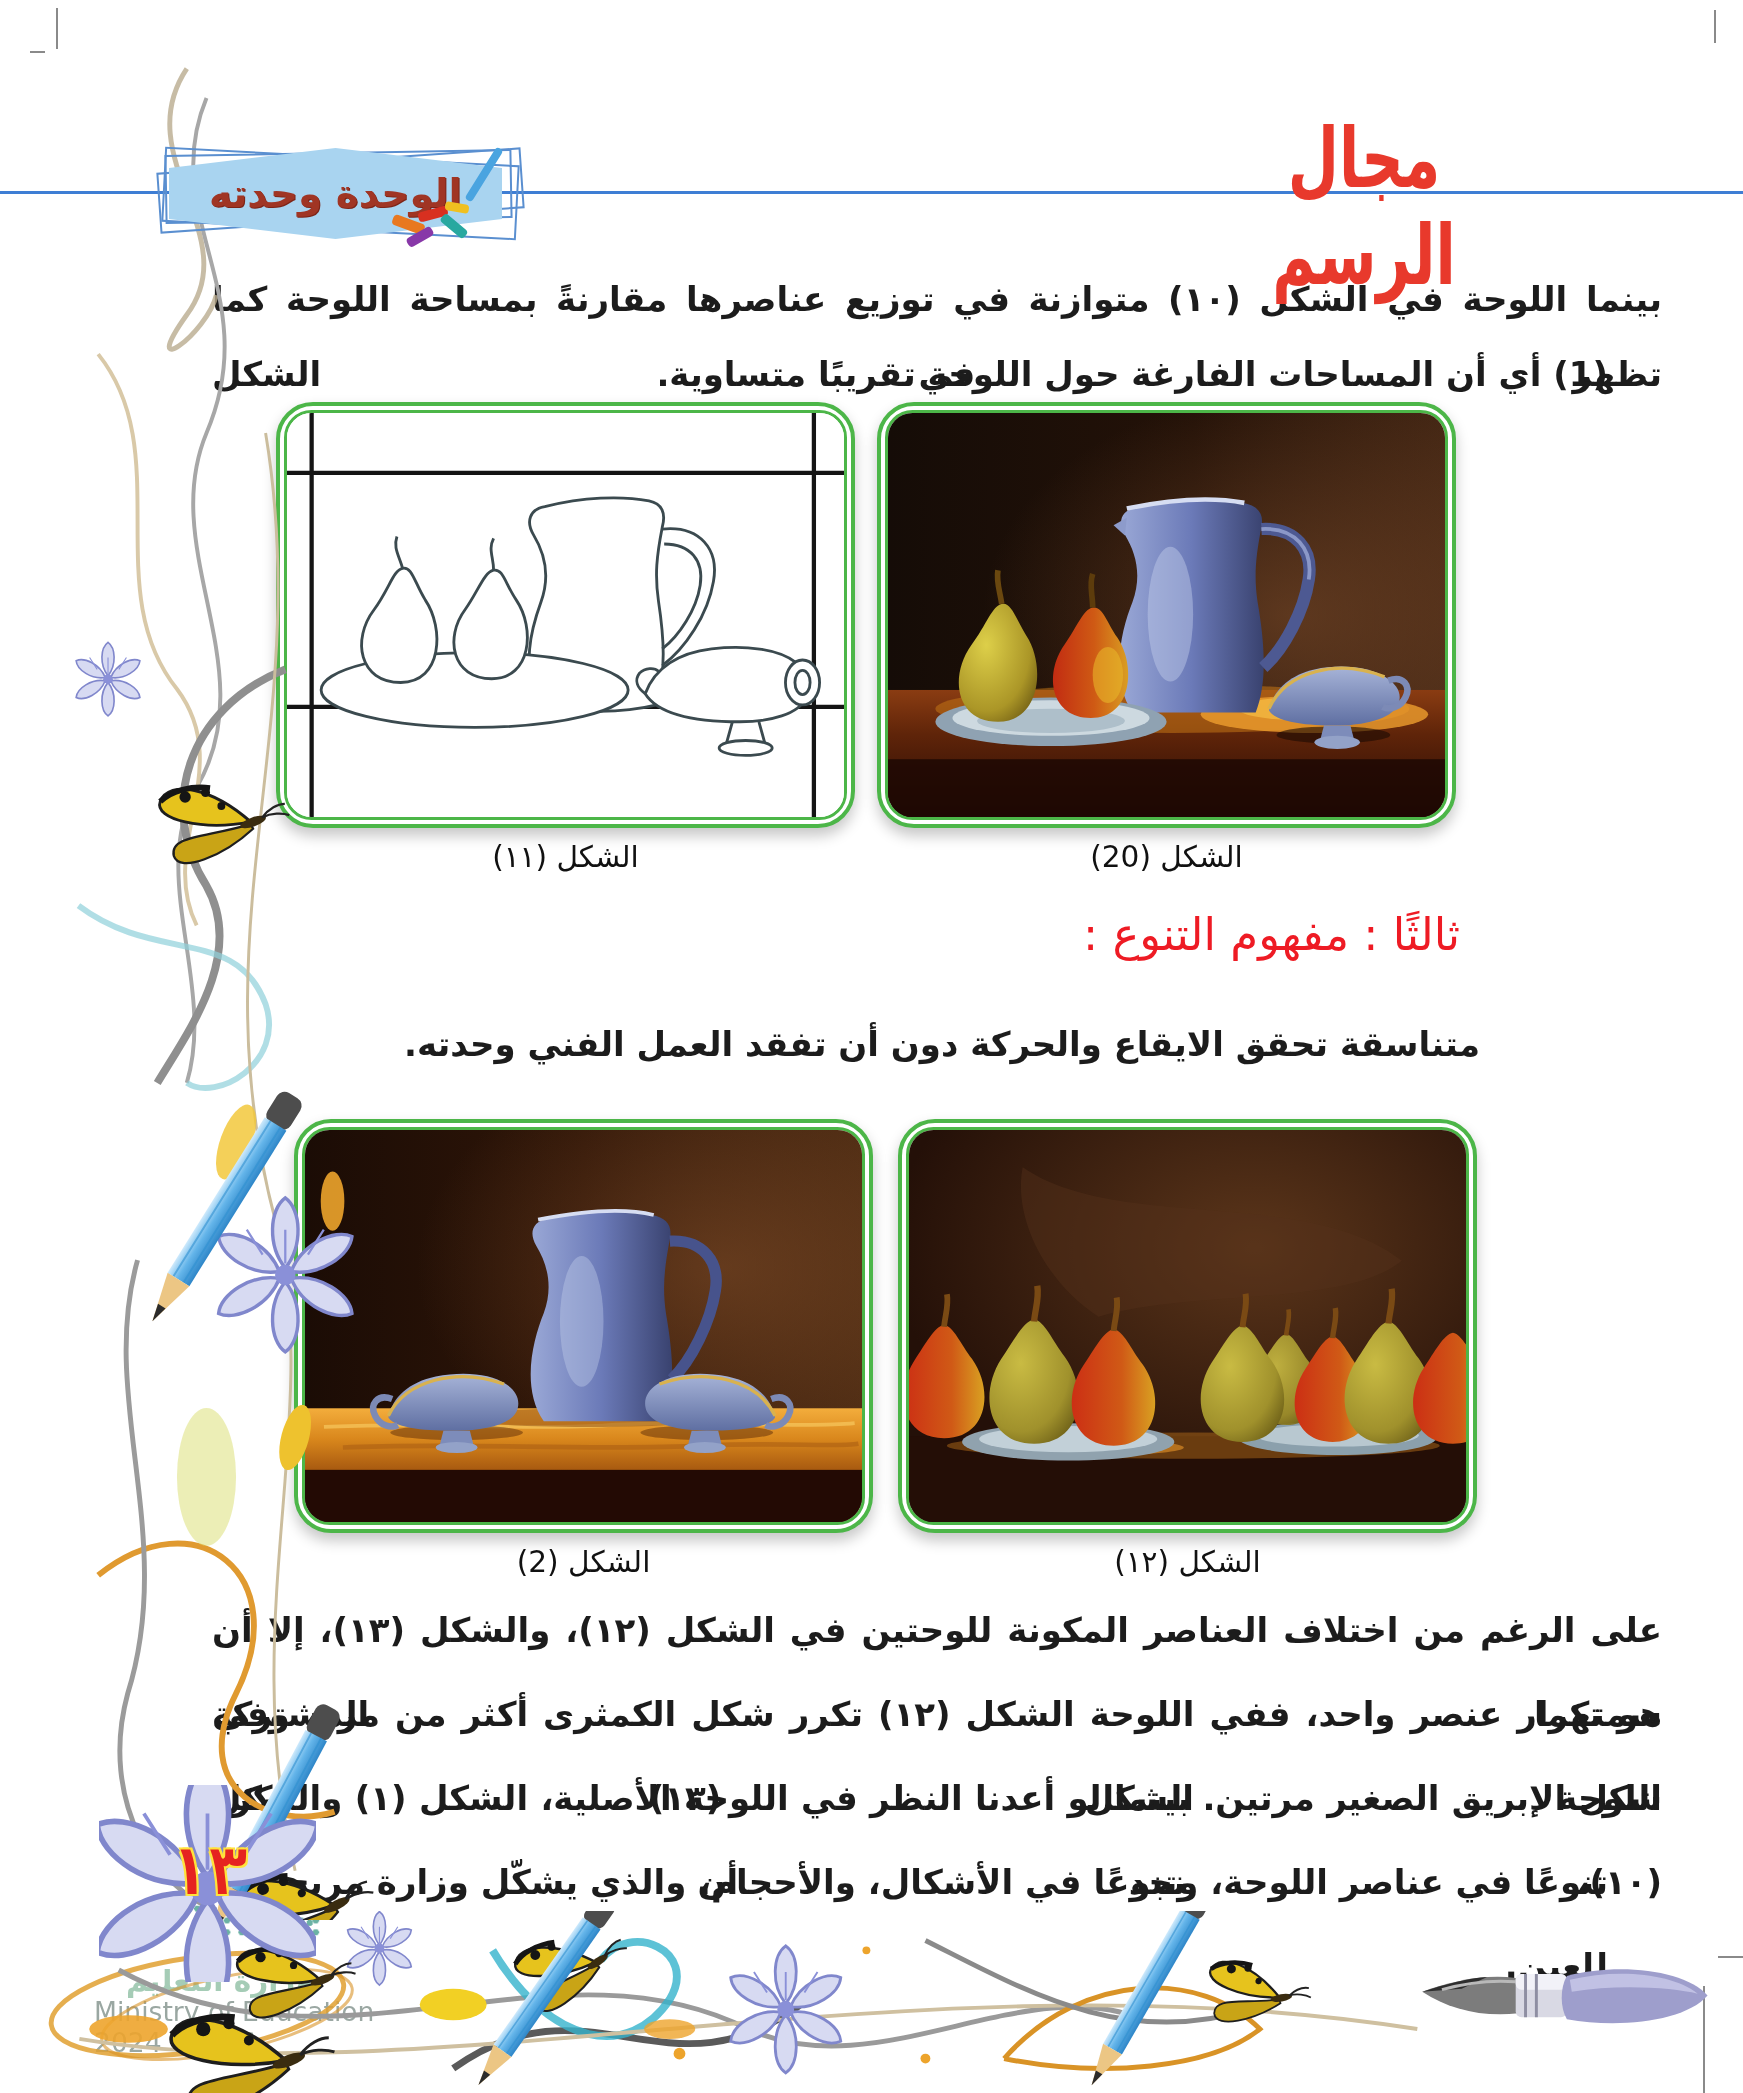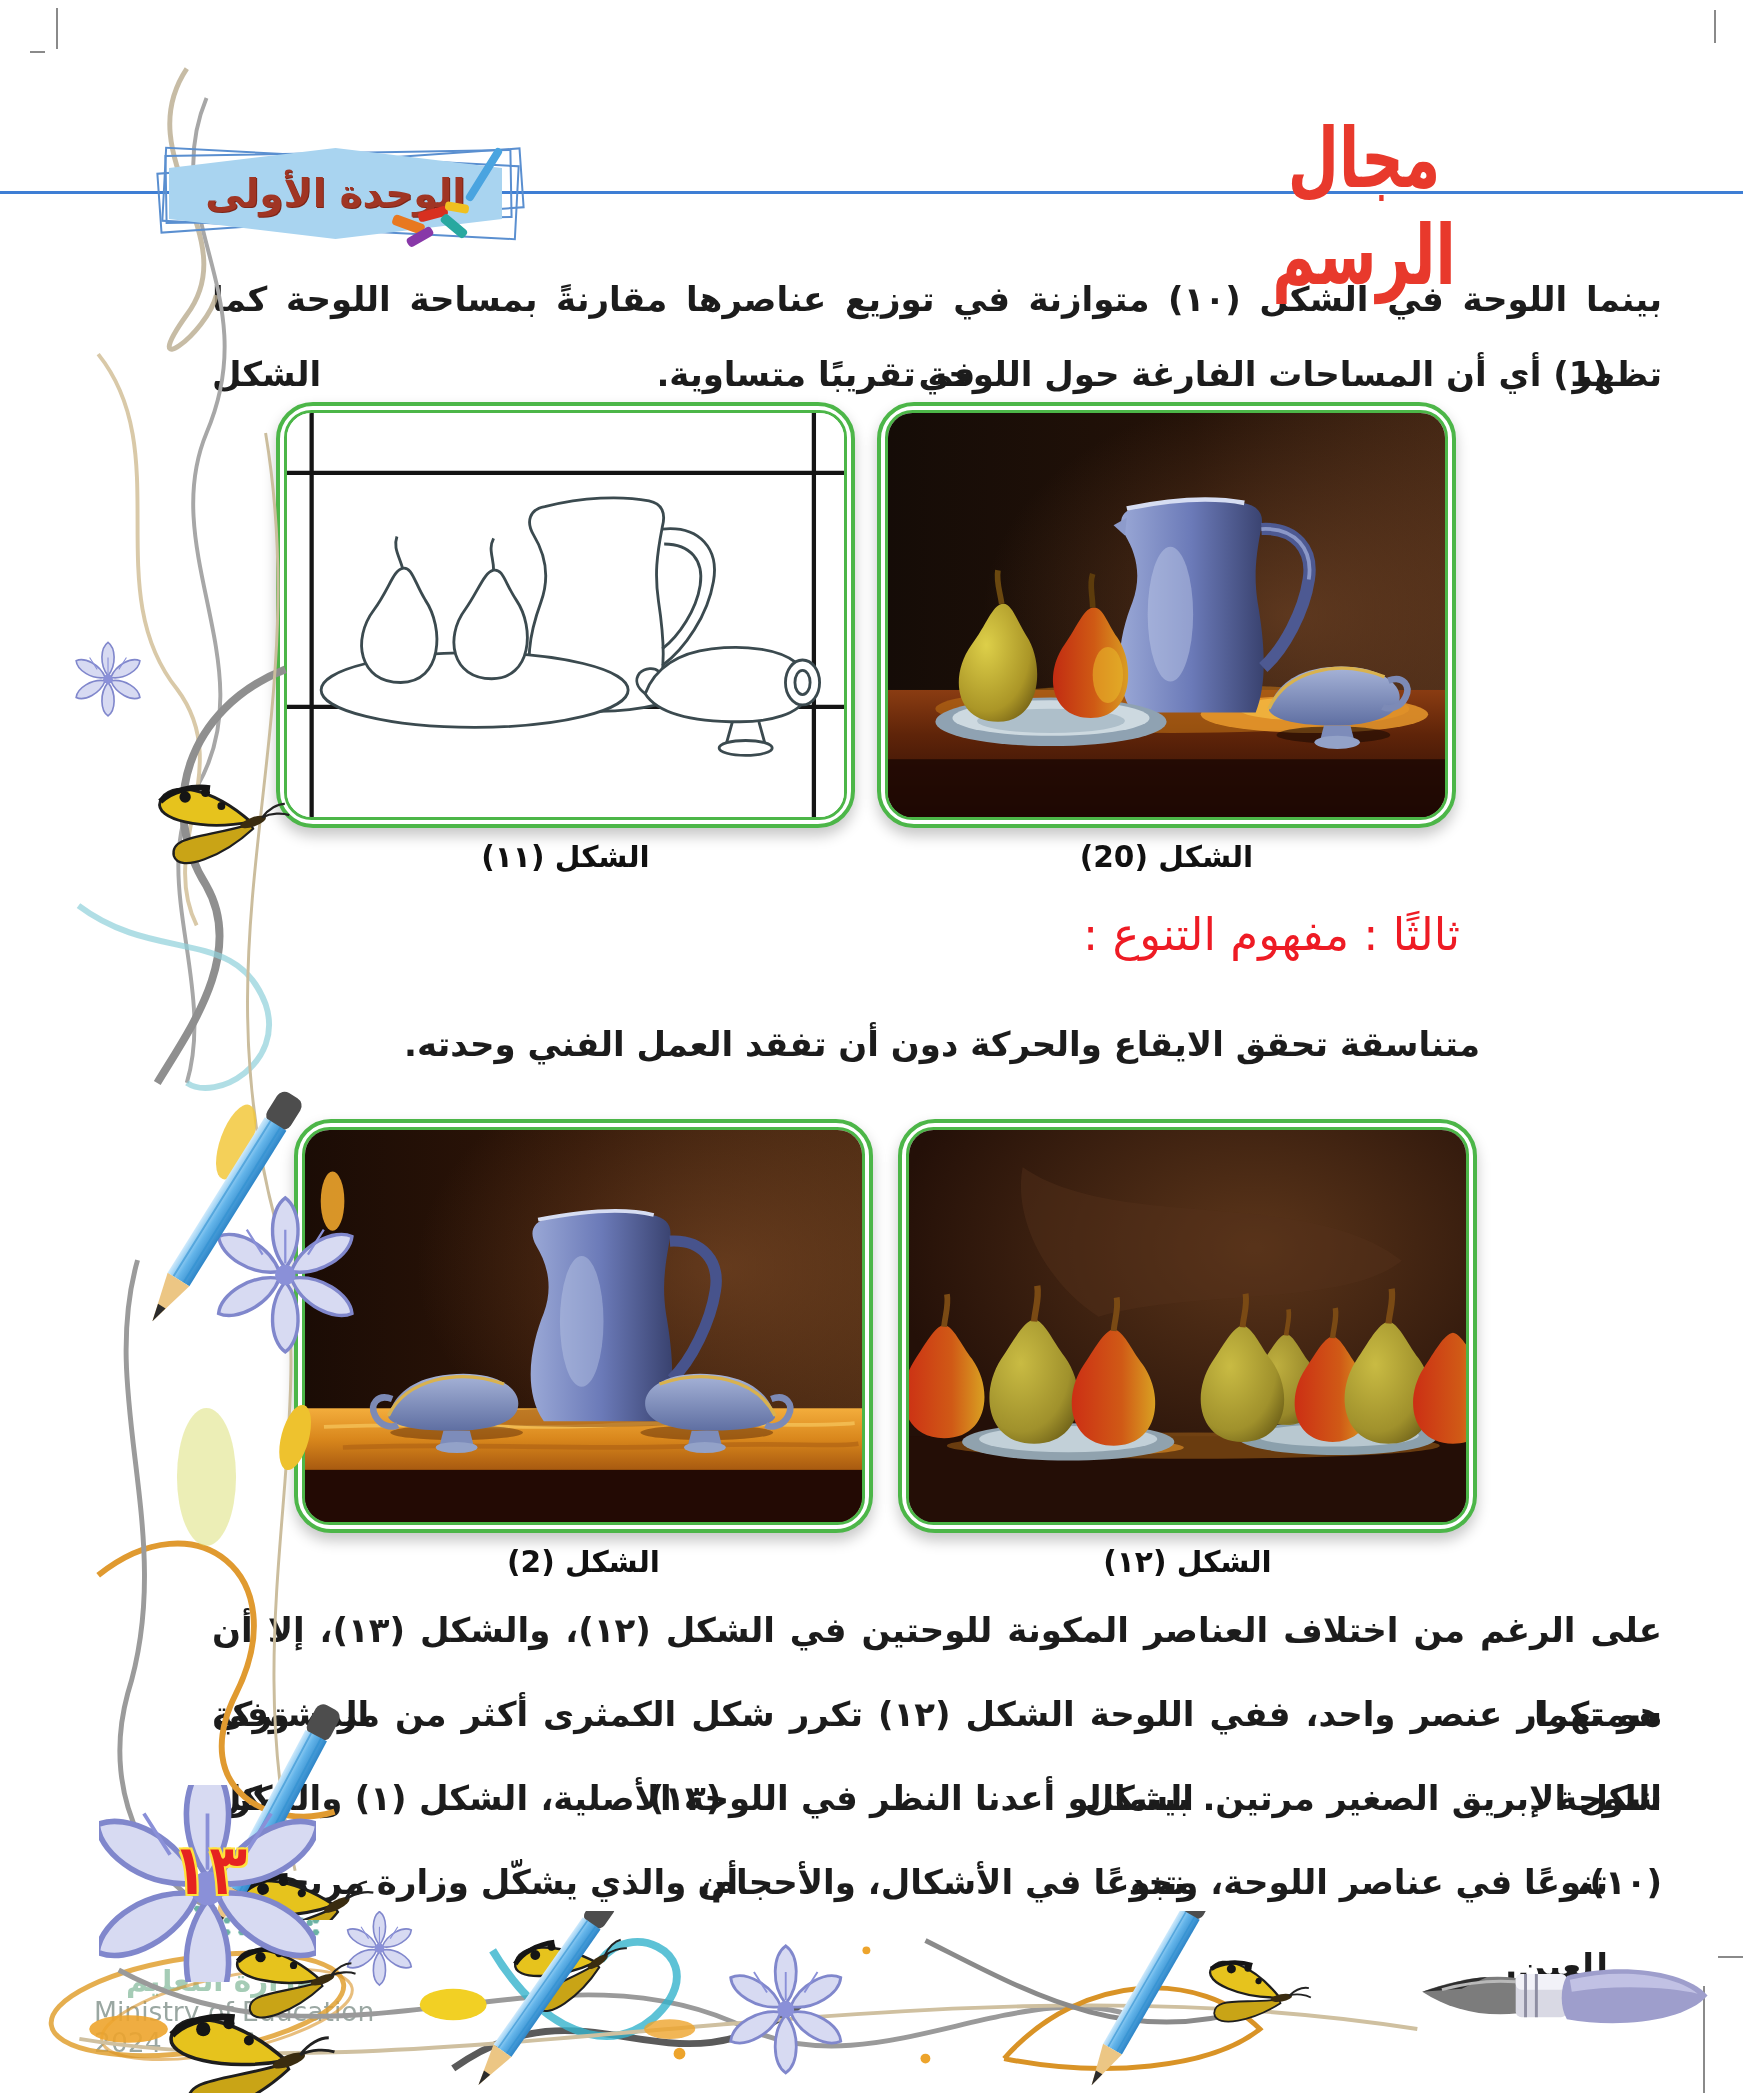--- a/index.html
+++ b/index.html
@@ -25,21 +25,21 @@
   .cont{text-align:right;}
   .section-heading{position:absolute;right:284px;top:908px;font-size:45px;font-weight:normal;
      color:#ee1b24;direction:rtl;}
   
   .figure{position:absolute;}
   .frame{box-sizing:border-box;border:4.9px solid #4cb648;border-radius:37px;padding:3.9px;background:#ffffff;
      box-shadow:0 7.9px 13.8px rgba(0,0,0,0.22);}
   .frame-inner{box-sizing:border-box;border:3px solid #4cb648;border-radius:27.6px;overflow:hidden;
      width:100%;height:100%;}
   .frame-inner svg{display:block;width:100%;height:100%;}
-  .caption{margin-top:11.8px;text-align:center;font-size:29.6px;font-weight:bold;color:#111;direction:rtl;}
+  .caption{margin-top:11.8px;text-align:center;font-size:29.6px;font-weight:normal;color:#111;direction:rtl;}
   
   .page-num{position:absolute;left:146px;top:1824px;font-size:65px;font-weight:bold;color:#e52320;z-index:5;
      text-shadow:2px 2px 0 #ffe23c,-2px -2px 0 #ffe23c,2px -2px 0 #ffe23c,-2px 2px 0 #ffe23c;font-family:Liberation Mono, monospace;}
   .wm{position:absolute;direction:rtl;}
   .wm-ar{left:126px;top:1964px;font-size:29.6px;color:#a5ccb6;font-weight:bold;}
   .wm-en{left:94px;top:1996px;font-size:26.6px;color:#9aa7a2;direction:ltr;}
   .wm-yr{left:94px;top:2027px;font-size:26.6px;color:#9aa7a2;direction:ltr;}
   .dots{position:absolute;left:190px;top:1891px;width:130px;height:49px;opacity:.9;
      background-image:radial-gradient(circle,#5aa99a 3px,transparent 3.4px);background-size:14.8px 11.8px;}
   .dots2{position:absolute;left:292px;top:1917px;width:23.6px;height:19.7px;opacity:.9;
@@ -117,21 +117,21 @@
     <use href="#butterfly" transform="translate(300,1895) scale(1.2) rotate(-8)"></use>
     <use href="#pencilBlue" transform="translate(185,1190) rotate(32)"></use>
     <use href="#pencilBlue" transform="translate(235,1810) rotate(28) scale(.95)"></use>
   </svg>
 
   <div class="header-line"></div>
   <div class="banner-outline" style="left:158px;top:160px;width:361px;height:57px;transform:rotate(-4deg);z-index:2"></div>
   <div class="banner-outline" style="left:163px;top:156px;width:351px;height:71px;transform:rotate(3deg);z-index:2"></div>
   <div class="banner-outline" style="left:165px;top:152px;width:343px;height:65px;transform:rotate(-1deg);z-index:2"></div>
   <div class="unit-banner">
-    <span>الوحدة الأولى</span>
+    <span>الوحدة وحدته</span>
   </div>
   <div class="scribble" style="left:392px;top:219px;width:33px;height:10.8px;background:#e87820;transform:rotate(20deg);z-index:4"></div>
   <div class="scribble" style="left:418px;top:209px;width:29.6px;height:9.9px;background:#d83020;transform:rotate(-15deg);z-index:4"></div>
   <div class="scribble" style="left:439px;top:221px;width:29.6px;height:9.9px;background:#28a8a0;transform:rotate(40deg);z-index:4"></div>
   <div class="scribble" style="left:406px;top:232px;width:27.6px;height:9.9px;background:#8838a8;transform:rotate(-30deg);z-index:4"></div>
   <div class="scribble" style="left:445px;top:203px;width:23.6px;height:8.9px;background:#f0c020;transform:rotate(10deg);z-index:4"></div>
   <div class="scribble" style="left:480px;top:144px;width:7.9px;height:61px;background:#4aa4e0;transform:rotate(32deg);z-index:4"></div>
   <div class="subject-title">مجال الرسم</div>
 
   <div class="para p-sm" style="top:262px">

